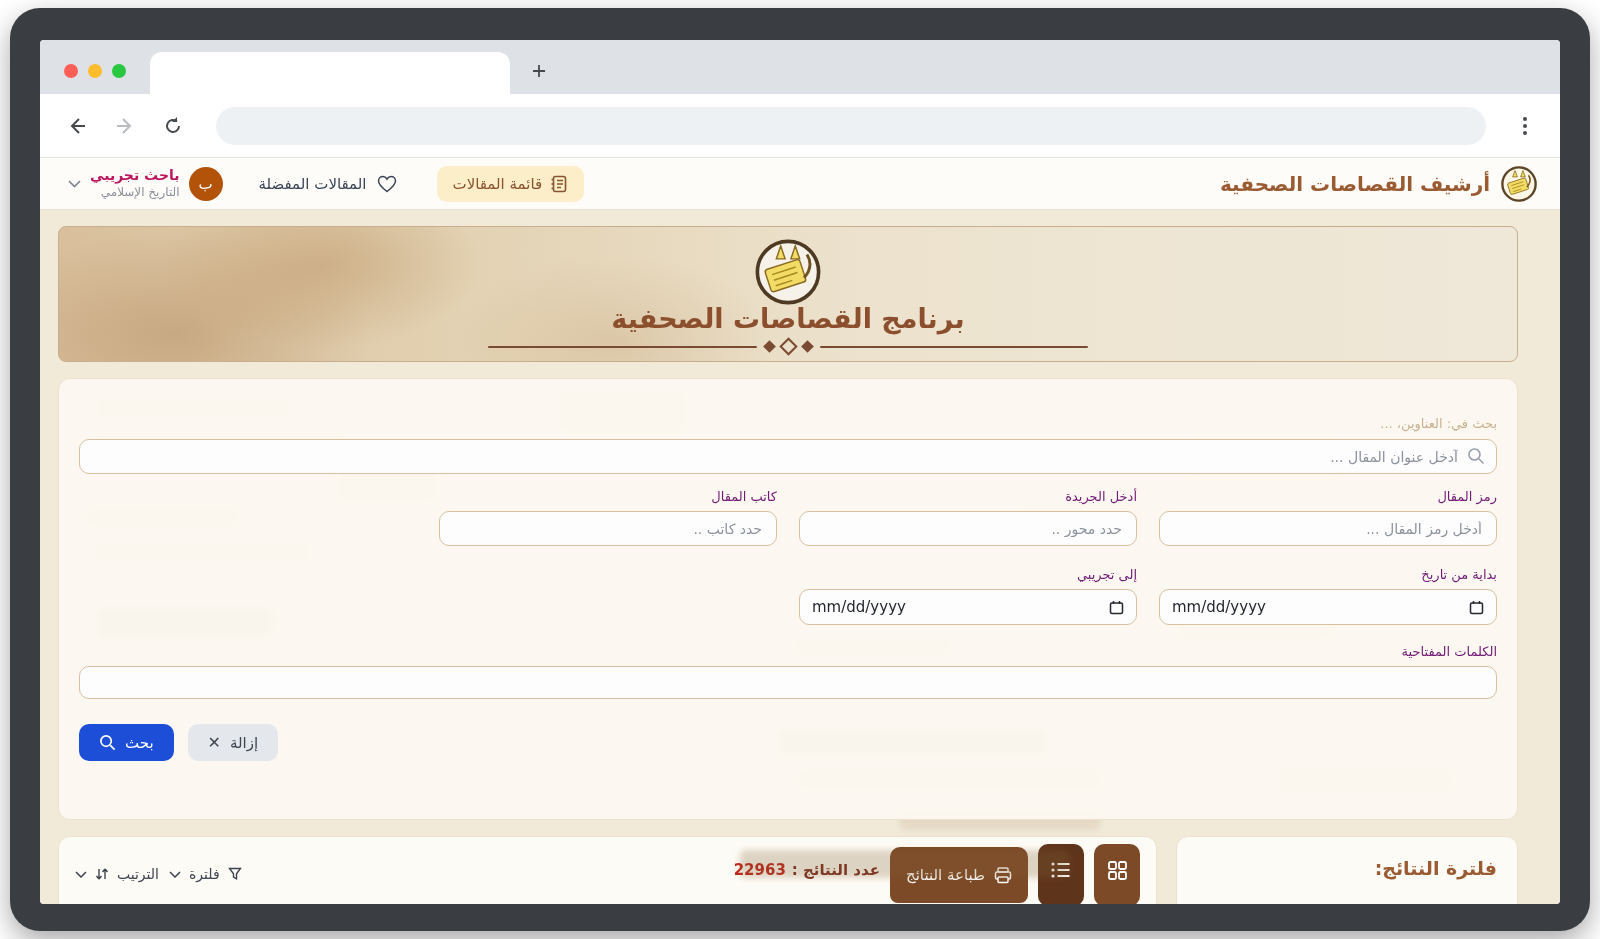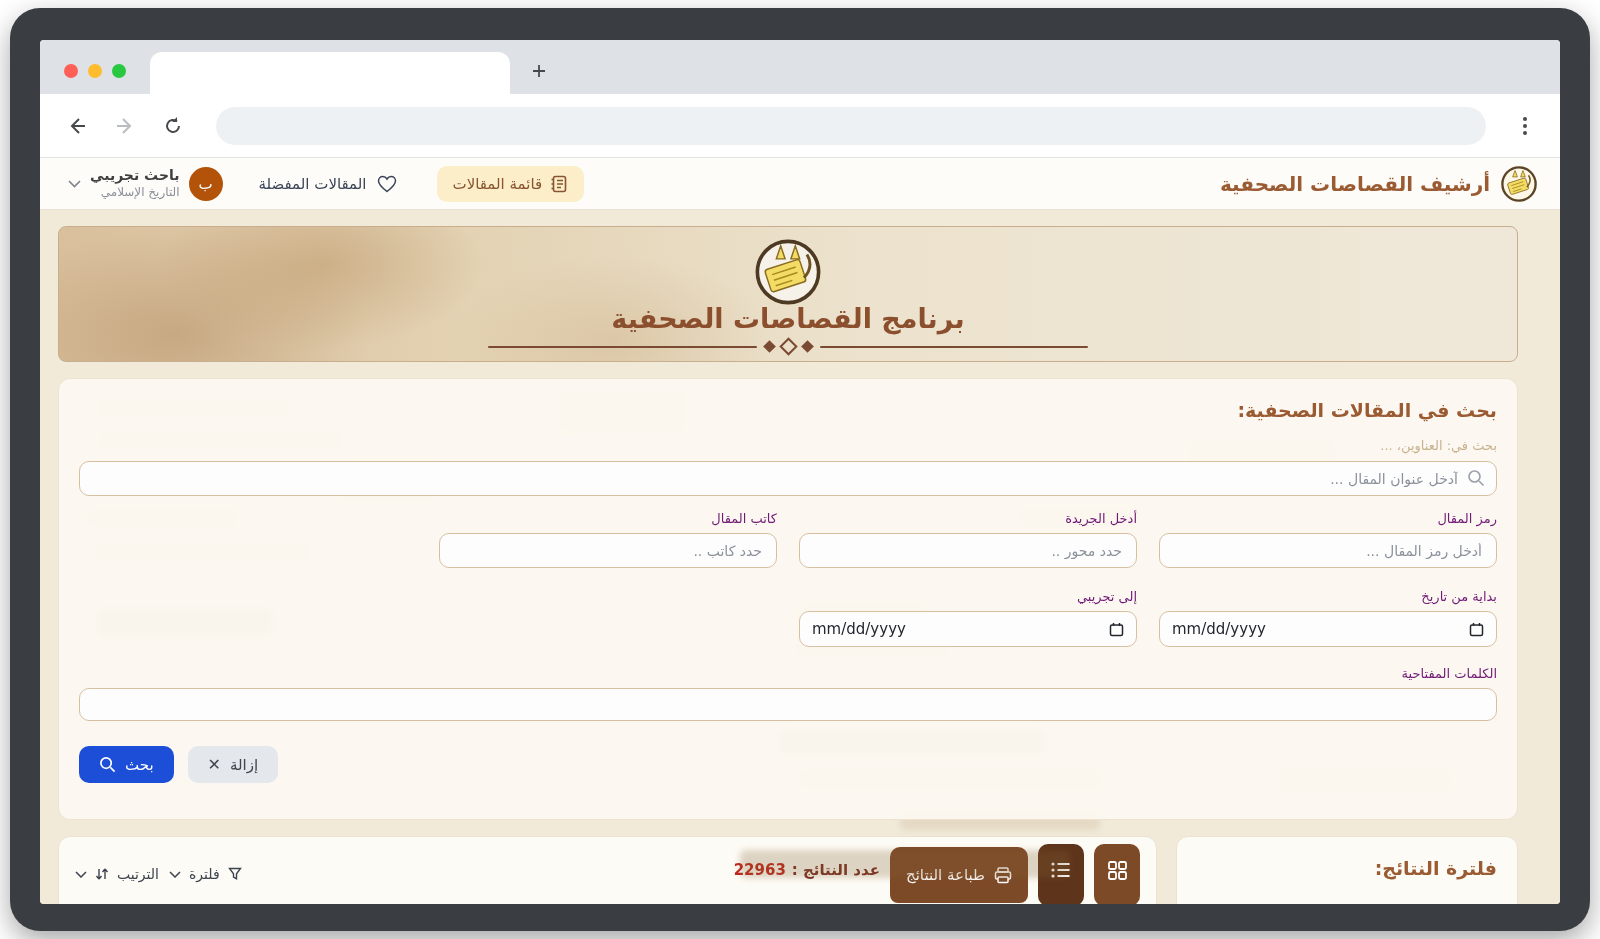--- a/index.html
+++ b/index.html
@@ -43,21 +43,21 @@
   .appbar .spacer { flex:1; }
   .btn-articles { display:flex; align-items:center; gap:8px; background:#fbeec9;
                   border:none; border-radius:10px; padding:9px 16px; cursor:pointer;
                   color:#8a5430; font-size:15px; font-family:inherit; }
   .fav { display:flex; align-items:center; gap:10px; color:#3a4557; font-size:15px;
          margin:0 28px 0 24px; cursor:pointer; }
   .userchip { display:flex; align-items:center; gap:9px; cursor:pointer; margin-left:4px; }
   .avatar { width:34px; height:34px; border-radius:50%; background:#b35309; color:#fff;
             display:flex; align-items:center; justify-content:center; font-size:15px; }
   .uname { display:flex; flex-direction:column; line-height:1.25; }
-  .uname b { font-size:14px; color:#404040; font-weight:bold; }
+  .uname b { font-size:14px; color:#be185d; font-weight:bold; }
   .uname i { font-style:normal; font-size:12px; color:#8a8f99; }
 
   .content { flex:1; position:relative; background:#f1ead9; overflow:hidden;
              padding:16px 42px 0 18px; }
 
   
   .wm { position:absolute; border-radius:6px; filter:blur(3px);
         background:rgba(158,124,78,.15); pointer-events:none; }
   .wm.d { background:rgba(130,96,52,.26); }
 
@@ -258,21 +258,20 @@
           <div class="ornament">
             <span class="orn-line"></span>
               <span class="dia"></span>
             <span class="dia big"></span>
               <span class="dia"></span>
             <span class="orn-line"></span>
           </div>
         </div>
 
         <section class="card search-card">
-          <h3>بحث في المقالات الصحفية:</h3>
           <span class="hint">بحث في: العناوين، ...</span>
 
           <div class="inputwrap">
             <svg class="mag" width="18" height="18" viewBox="0 0 18 18">
               <circle cx="7.5" cy="7.5" r="5.5" fill="none" stroke="#9aa0a9" stroke-width="1.6"></circle>
               <path d="M12 12 L16.5 16.5" stroke="#9aa0a9" stroke-width="1.6"></path>
               </svg>
             <input class="txt" type="text" placeholder="آدخل عنوان المقال ..." style="">
           </div>
 

